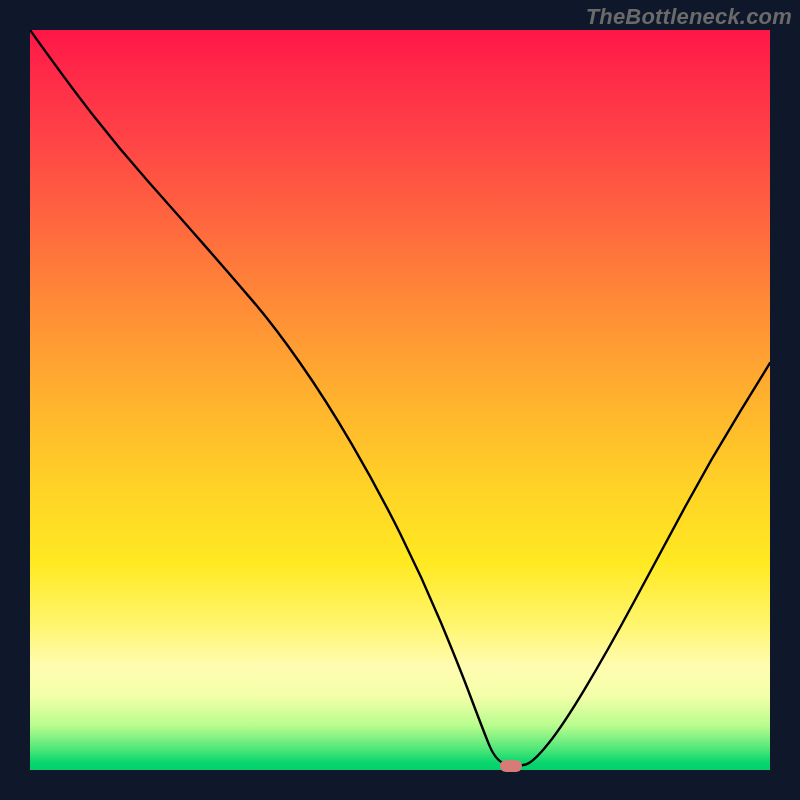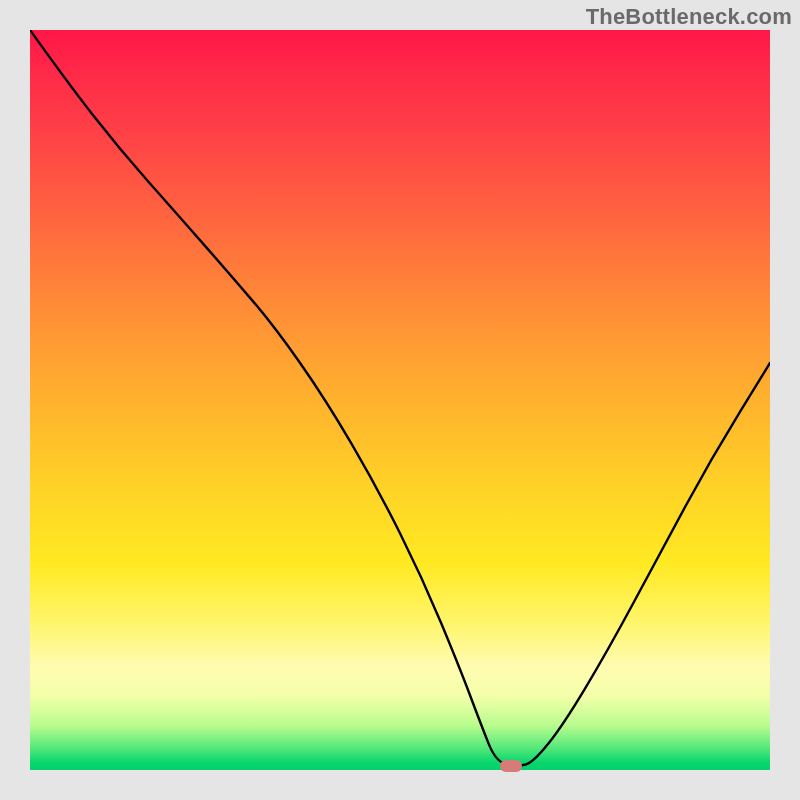--- a/index.html
+++ b/index.html
@@ -8,21 +8,22 @@
     width: 800px;
     height: 800px;
     background: #000;
     overflow: hidden;
     font-family: Arial, Helvetica, sans-serif;
   }
   .frame {
     position: relative;
     width: 800px;
     height: 800px;
-    background: #e5e5e5;
+    background: #0f172a;
+    font-style: italic;
   }
   .watermark {
     position: absolute;
     top: 4px;
     right: 8px;
     color: #6a6a6a;
     font-size: 22px;
     font-weight: 600;
     letter-spacing: 0.2px;
     z-index: 10;

